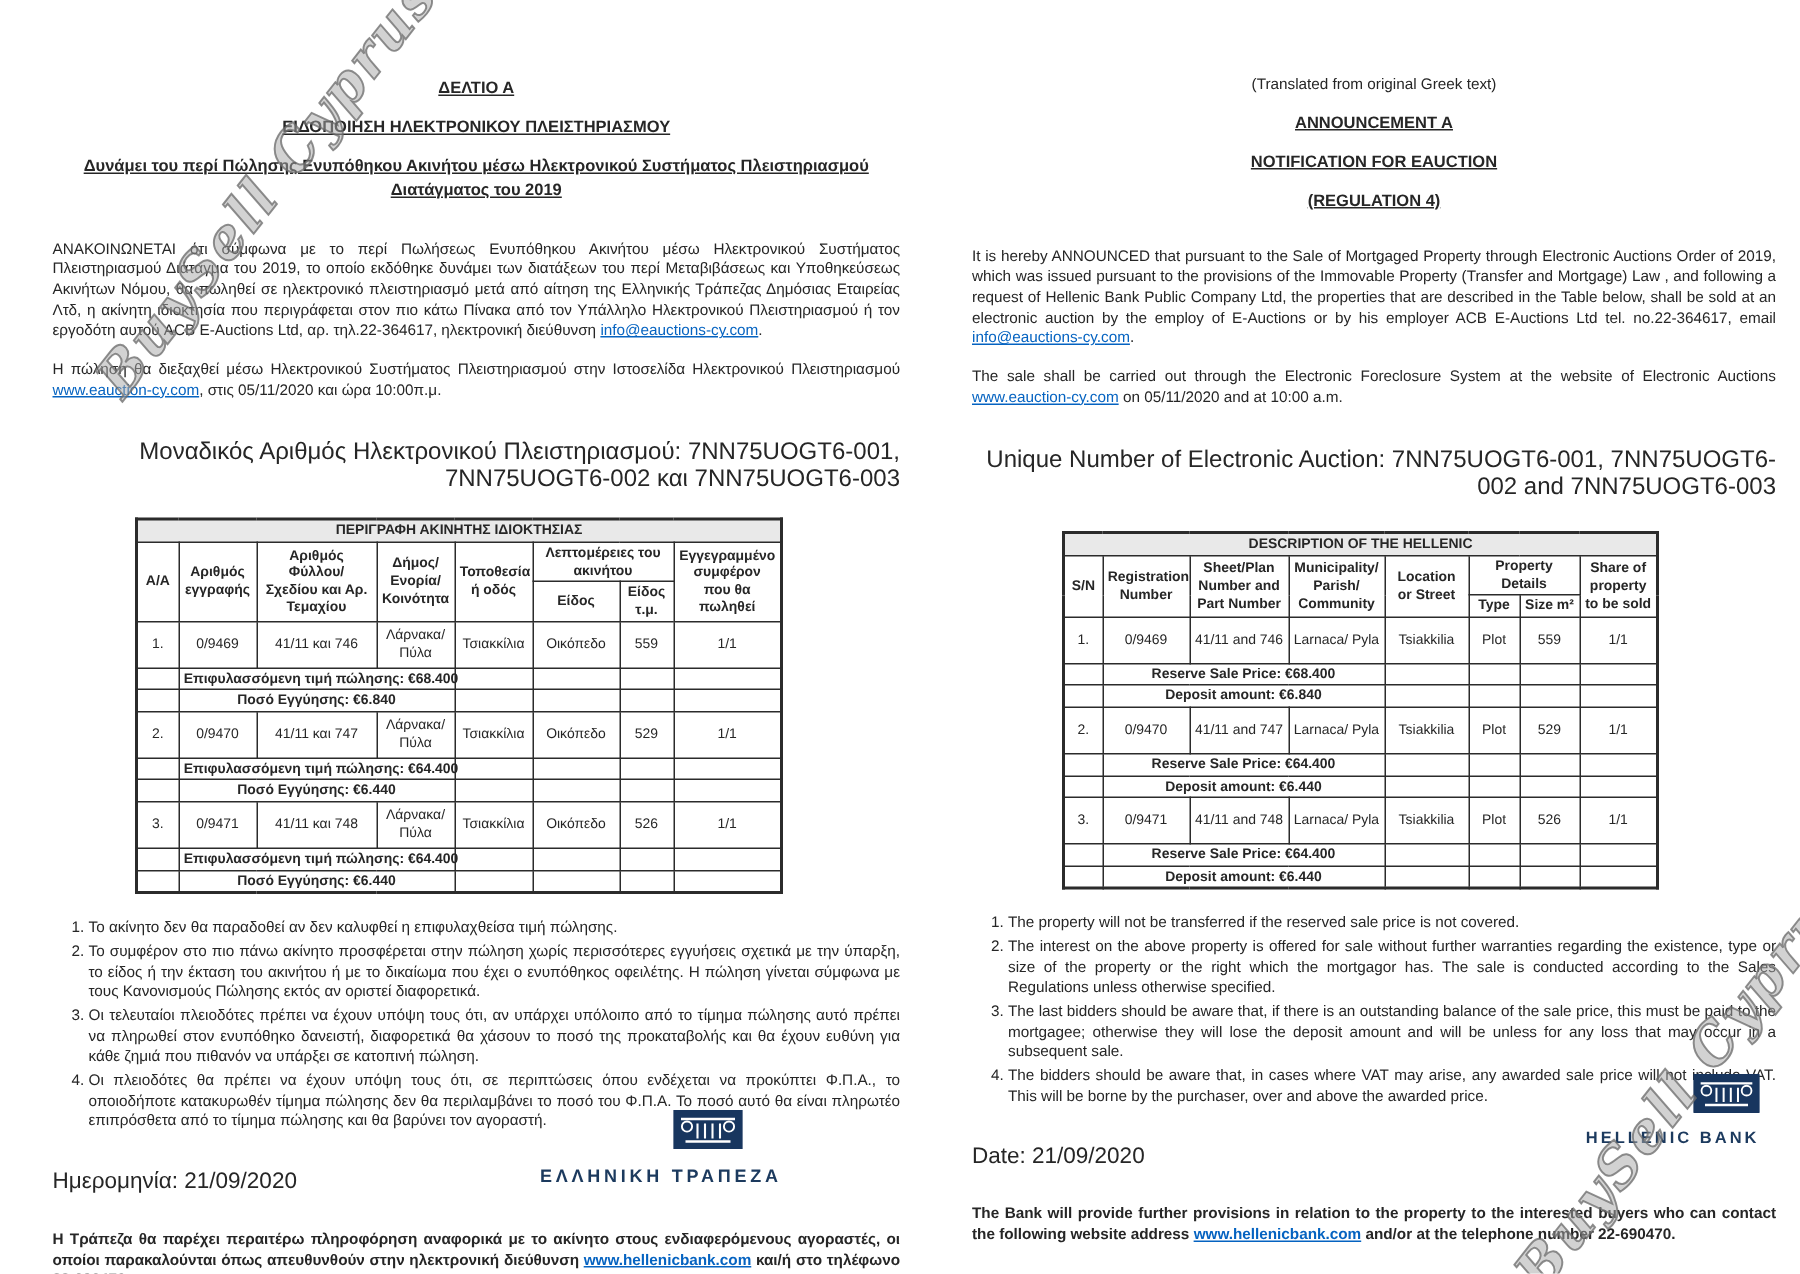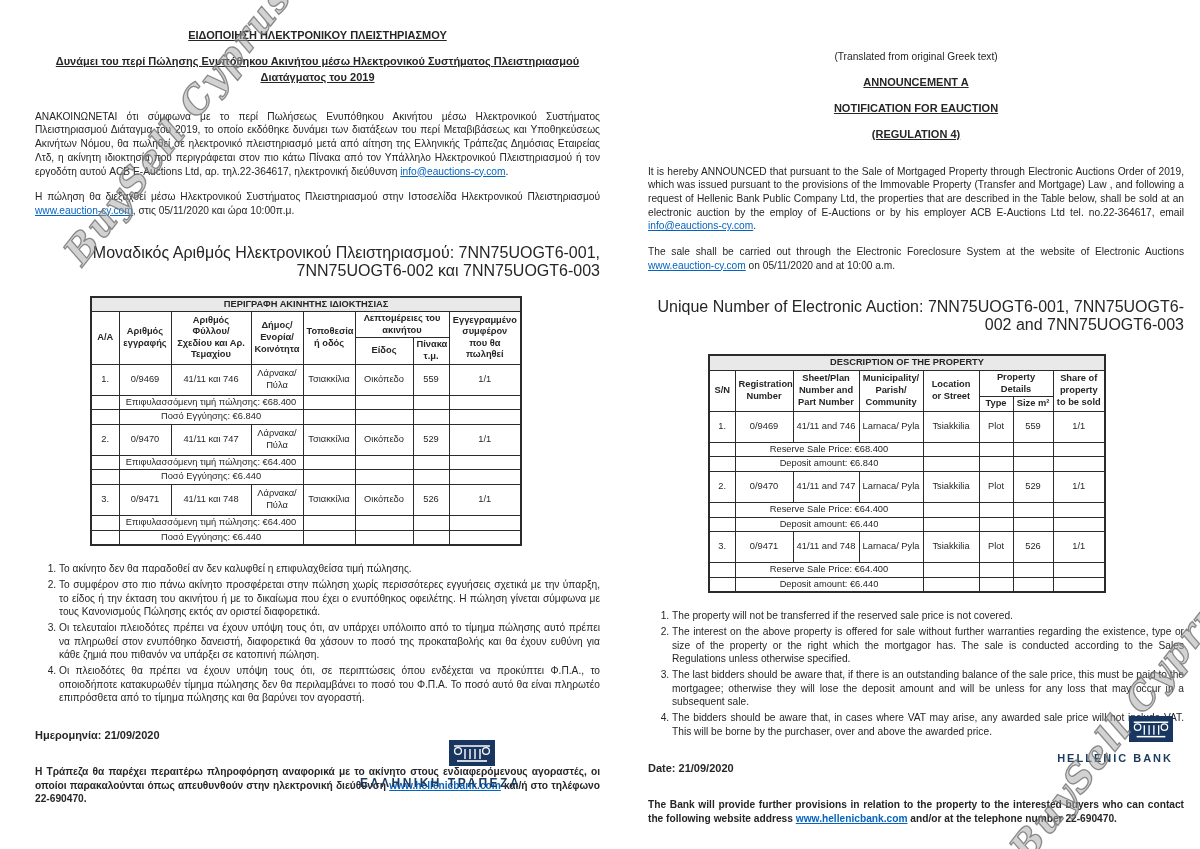--- a/index.html
+++ b/index.html
@@ -18,28 +18,28 @@
   p.body{font-size:10.2px;line-height:1.34;text-align:justify;margin:0 0 12px 0;}
   p.tight{margin-bottom:10px;}
   .unique{font-size:16px;margin:26px 0 0 0;text-align:right;}
   a.link{color:#0563c1;text-decoration:underline;cursor:pointer;}
 
   table.prop{border-collapse:collapse;font-size:9.3px;table-layout:fixed;}
   table.prop td,table.prop th{border:1px solid #2b2b2b;padding:1px 3px;text-align:center;vertical-align:middle;line-height:1.25;}
   table.prop{border:2px solid #2b2b2b;}
   .tcap{font-weight:bold;background:#e9e9e9;padding:2px 0;}
   .datarow td{height:28px;}
-  .pricecell{text-align:center;font-weight:normal;white-space:nowrap;}
+  .pricecell{text-align:center;font-weight:bold;white-space:nowrap;}
   .gr-table{margin:16px 0 0 55px;width:430px;}
   .en-table{margin:20px 0 0 60px;width:398px;}
 
   ol.notes{margin:16px 0 0 0;padding-left:24px;font-size:10.2px;line-height:1.34;}
   ol.notes li{margin-bottom:2px;text-align:justify;}
 
-  .dateline{font-size:11px;margin:24px 0 0 0;font-weight:bold;}
+  .dateline{font-size:15px;margin:24px 0 0 0;}
   p.footer{font-weight:bold;margin:24px 0 0 0;}
 
   .logo{position:absolute;text-align:right;}
   .logo-left{left:325px;top:712px;width:135px;}
   .logo-right{left:405px;top:688px;width:120px;}
   .logo-box{display:inline-block;background:#18365f;padding:0;line-height:0;}
   .logo-name{margin-top:6px;font-size:12px;font-weight:bold;color:#1c3a5e;letter-spacing:2.5px;white-space:nowrap;font-family:"Liberation Sans",sans-serif;}
   .logo-name.sm{font-size:11px;letter-spacing:2px;}
 
   .watermark{
@@ -51,20 +51,21 @@
     text-shadow:0 0 1px rgba(120,120,120,0.4);
     transform:rotate(-52deg);
   }
   .wm-left{left:6px;top:102px;}
   .wm-right{left:952px;top:698px;}
 </style>
 </head>
 <body>
 
 <div class="page page-left">
+  <div class="title first">ΔΕΛΤΙΟ Α</div>
   <div class="title">ΕΙΔΟΠΟΙΗΣΗ  ΗΛΕΚΤΡΟΝΙΚΟΥ ΠΛΕΙΣΤΗΡΙΑΣΜΟΥ</div>
   <div class="title" style="margin-bottom:24px;">Δυνάμει του περί Πώλησης Ενυπόθηκου Ακινήτου μέσω Ηλεκτρονικού Συστήματος Πλειστηριασμού Διατάγματος του 2019</div>
 
   <p class="body"><span>ΑΝΑΚΟΙΝΩΝΕΤΑΙ ότι σύμφωνα με το περί Πωλήσεως Ενυπόθηκου Ακινήτου μέσω Ηλεκτρονικού Συστήματος Πλειστηριασμού Διάταγμα του 2019, το οποίο εκδόθηκε δυνάμει των διατάξεων του περί Μεταβιβάσεως και Υποθηκεύσεως Ακινήτων Νόμου, θα πωληθεί σε ηλεκτρονικό πλειστηριασμό μετά από αίτηση της Ελληνικής Τράπεζας Δημόσιας Εταιρείας Λτδ, η ακίνητη ιδιοκτησία που περιγράφεται στον πιο κάτω Πίνακα από τον Υπάλληλο Ηλεκτρονικού Πλειστηριασμού ή τον εργοδότη αυτού ACB E-Auctions Ltd, αρ. τηλ.22-364617, ηλεκτρονική διεύθυνση </span><a class="link">info@eauctions-cy.com</a><span>.</span></p>
 
   <p class="body tight"><span>Η πώληση θα διεξαχθεί μέσω Ηλεκτρονικού Συστήματος Πλειστηριασμού στην Ιστοσελίδα Ηλεκτρονικού Πλειστηριασμού </span><a class="link">www.eauction-cy.com</a><span>, στις 05/11/2020 και ώρα 10:00π.μ.</span></p>
 
   <p class="unique">Μοναδικός Αριθμός Ηλεκτρονικού Πλειστηριασμού: 7NN75UOGT6-001, 7NN75UOGT6-002 και 7NN75UOGT6-003</p>
 
   <table class="prop gr-table">
@@ -86,21 +87,21 @@
       <th rowspan="2">Α/Α</th>
       <th rowspan="2">Αριθμός εγγραφής</th>
       <th rowspan="2">Αριθμός Φύλλου/ Σχεδίου και Αρ. Τεμαχίου</th>
       <th rowspan="2">Δήμος/ Ενορία/ Κοινότητα</th>
       <th rowspan="2">Τοποθεσία ή οδός</th>
       <th colspan="2">Λεπτομέρειες του ακινήτου</th>
       <th rowspan="2">Εγγεγραμμένο συμφέρον που θα πωληθεί</th>
     </tr>
     <tr>
       <th>Είδος</th>
-      <th>Πίνακα τ.μ.</th>
+      <th>Είδος τ.μ.</th>
     </tr>
 
     <tr class="datarow">
       <td>1.</td>
       <td>0/9469</td>
       <td>41/11 και 746</td>
       <td>Λάρνακα/ Πύλα</td>
       <td>Τσιακκίλια</td>
       <td>Οικόπεδο</td>
       <td>559</td>
@@ -226,21 +227,21 @@
         <col style="width:58px">
         <col style="width:66px">
         <col style="width:64px">
       <col style="width:56px">
         <col style="width:34px">
         <col style="width:40px">
         <col style="width:52px">
     </colgroup>
     <tbody>
         <tr>
-      <td colspan="8" class="tcap">DESCRIPTION OF THE PROPERTY</td>
+      <td colspan="8" class="tcap">DESCRIPTION OF THE HELLENIC</td>
     </tr>
     <tr>
       <th rowspan="2">S/N</th>
       <th rowspan="2">Registration Number</th>
       <th rowspan="2">Sheet/Plan Number and Part Number</th>
       <th rowspan="2">Municipality/ Parish/ Community</th>
       <th rowspan="2">Location or Street</th>
       <th colspan="2">Property Details</th>
       <th rowspan="2">Share of property to be sold</th>
     </tr>

